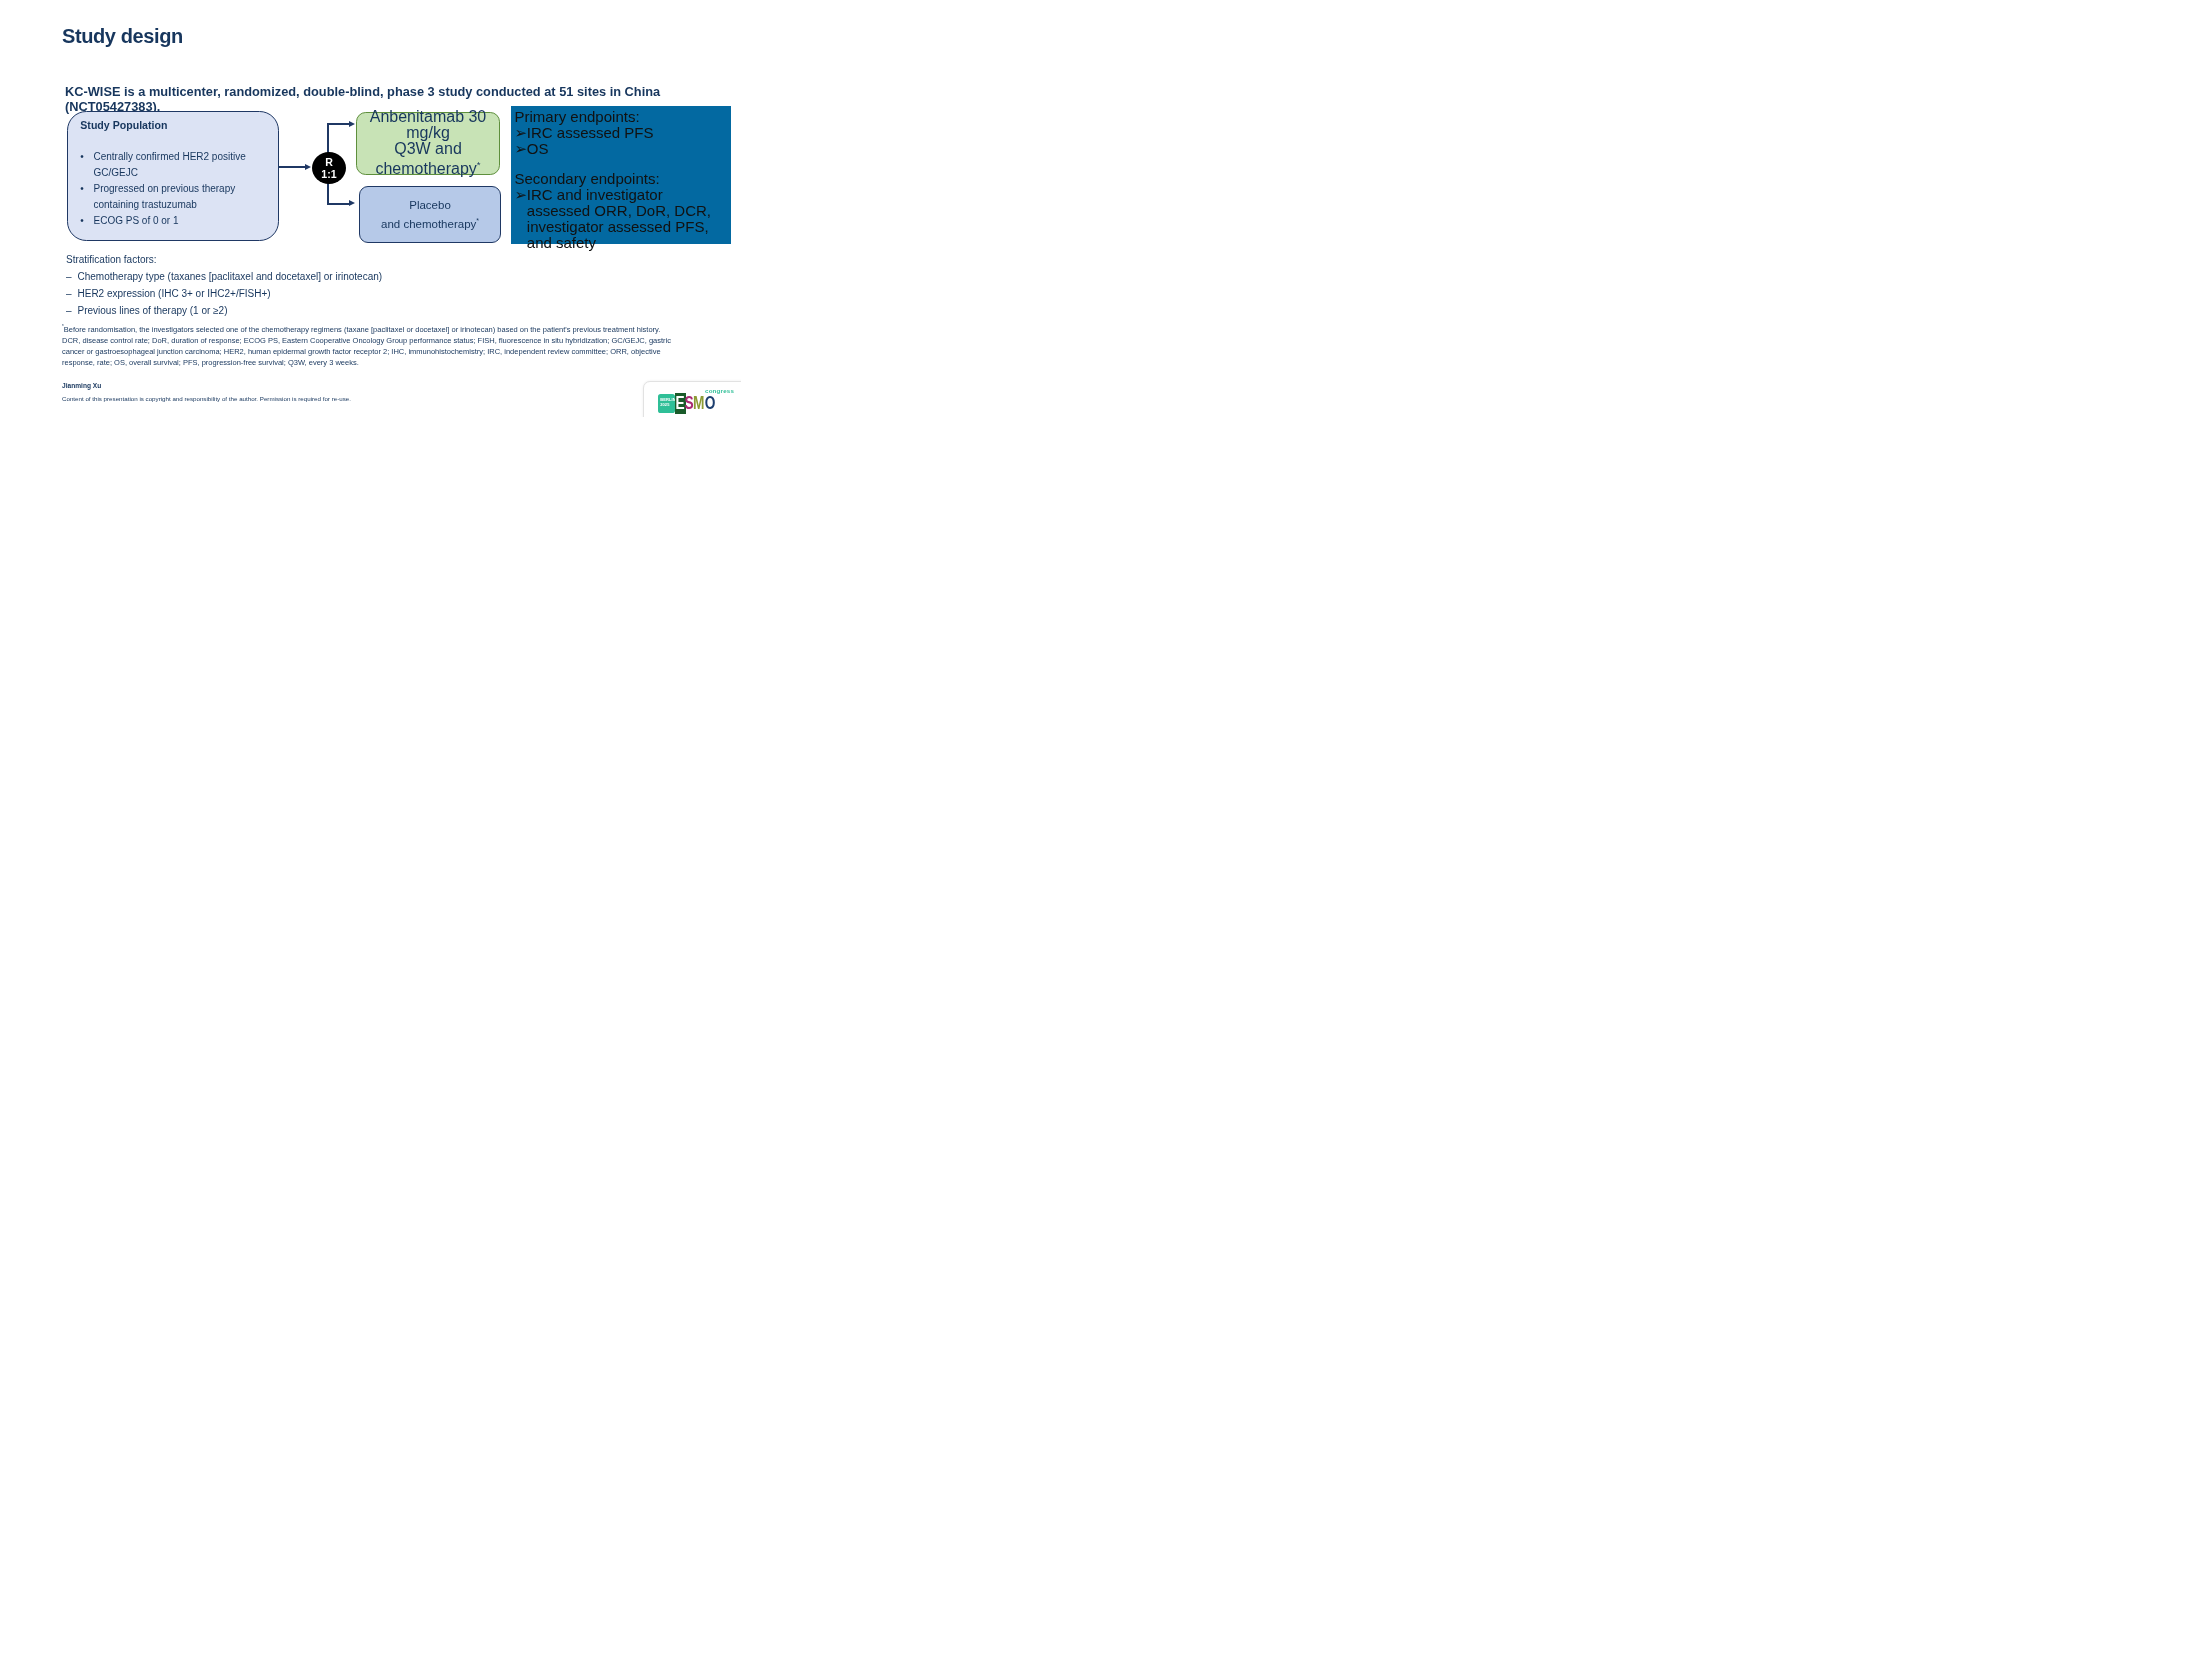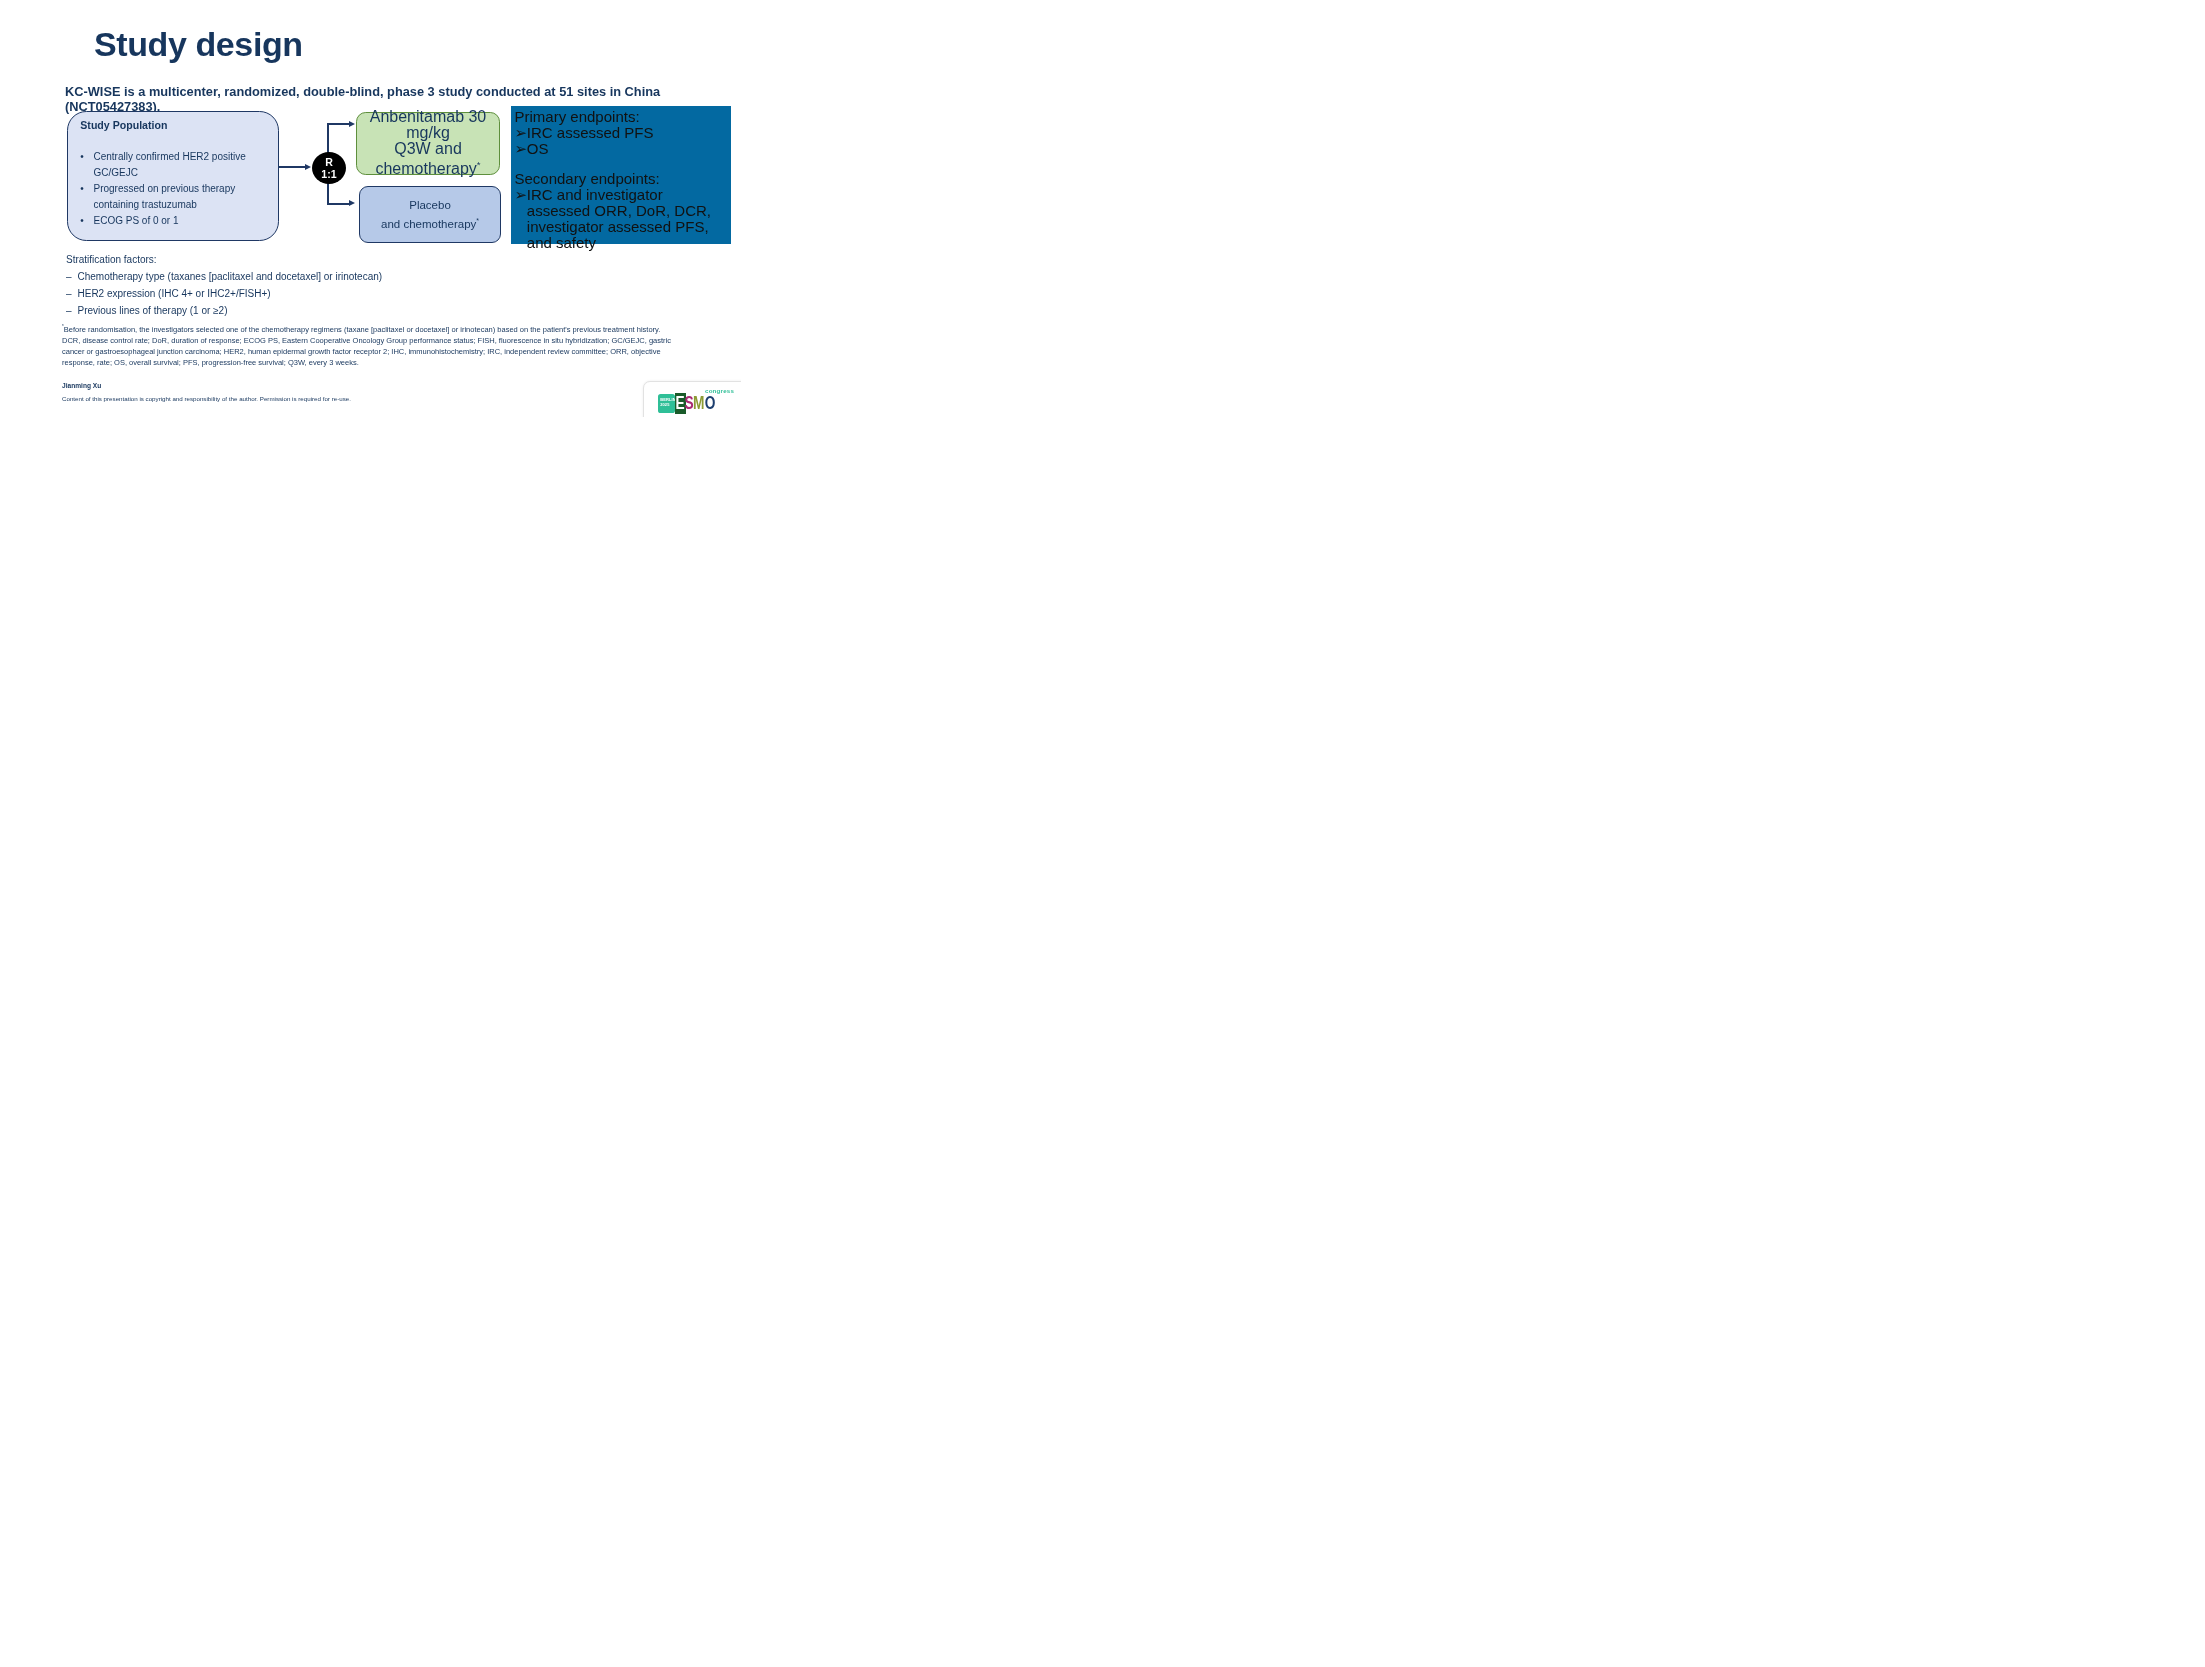--- a/index.html
+++ b/index.html
@@ -9,23 +9,22 @@
     height: 417px;
     background: #ffffff;
     font-family: "Liberation Sans", sans-serif;
     overflow: hidden;
     color: #17365D;
   }
   .abs { position: absolute; }
 
   .slide-title {
     left: 62px; top: 25px;
-    font-size: 34px; font-weight: bold; letter-spacing: -0.4px;
+    font-size: 20px; font-weight: bold; letter-spacing: -0.4px;
     color: #17365D;
-    margin-left: 32px;
   }
   .slide-subtitle {
     left: 65px; top: 84px; width: 670px;
     font-size: 12.8px; font-weight: bold;
     color: #17365D;
   }
 
   
   .box-pop {
     left: 67px; top: 111px; width: 212px; height: 130px;
@@ -199,21 +198,21 @@
   </div>
 
   <div class="abs strat">
     <div>Stratification factors:</div>
     <div class="strat-row">
       <span class="strat-dash">–</span>
       <span>Chemotherapy type (taxanes [paclitaxel and docetaxel] or irinotecan)</span>
     </div>
     <div class="strat-row">
       <span class="strat-dash">–</span>
-      <span>HER2 expression (IHC 4+ or IHC2+/FISH+)</span>
+      <span>HER2 expression (IHC 3+ or IHC2+/FISH+)</span>
     </div>
     <div class="strat-row">
       <span class="strat-dash">–</span>
       <span>Previous lines of therapy (1 or ≥2)</span>
     </div>
   </div>
 
   <div class="abs footnote">
     <div><sup>*</sup><span>Before randomisation, the investigators selected one of the chemotherapy regimens (taxane [paclitaxel or docetaxel] or irinotecan) based on the patient's previous treatment history.</span></div>
     <div>DCR, disease control rate; DoR, duration of response; ECOG PS, Eastern Cooperative Oncology Group performance status; FISH, fluorescence in situ hybridization; GC/GEJC, gastric</div>

